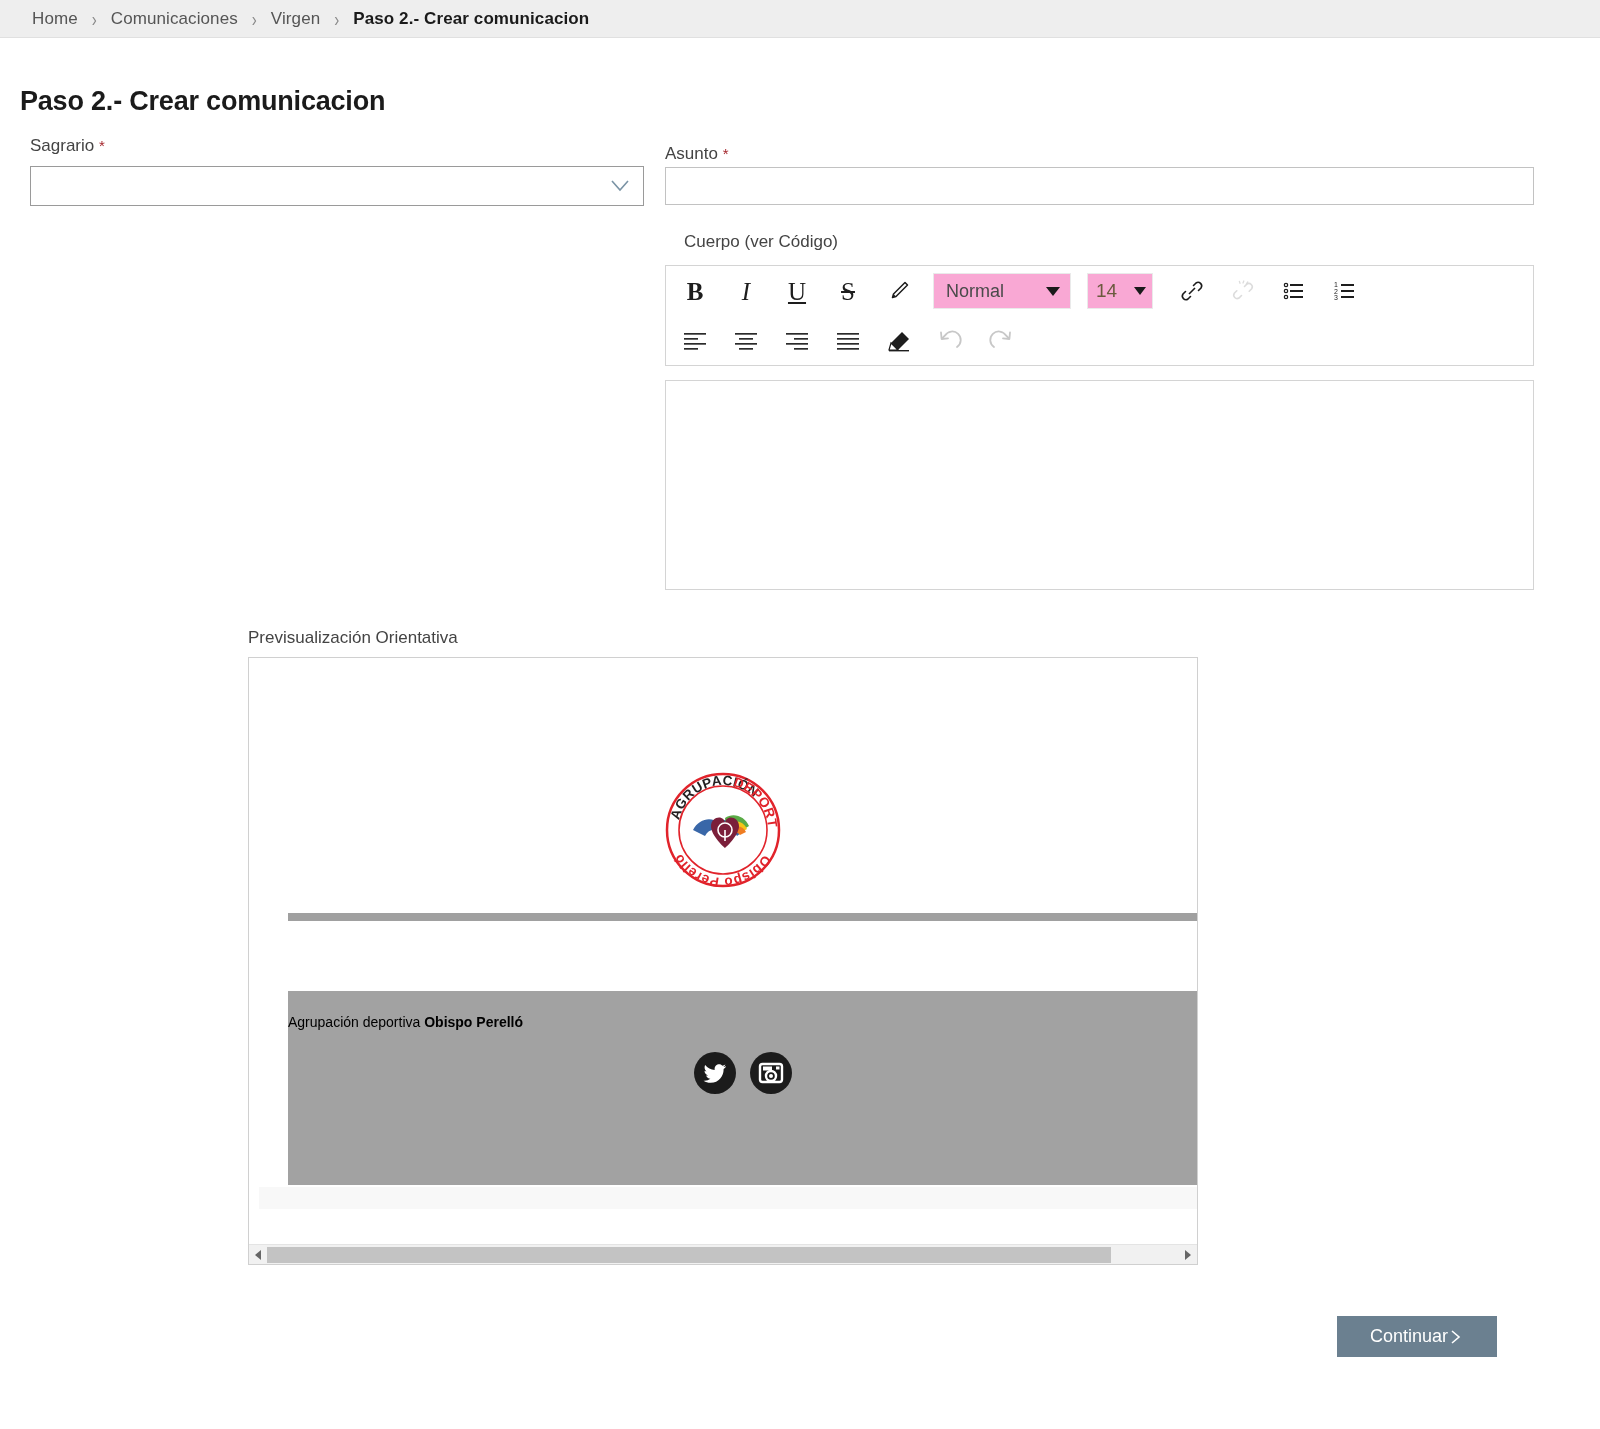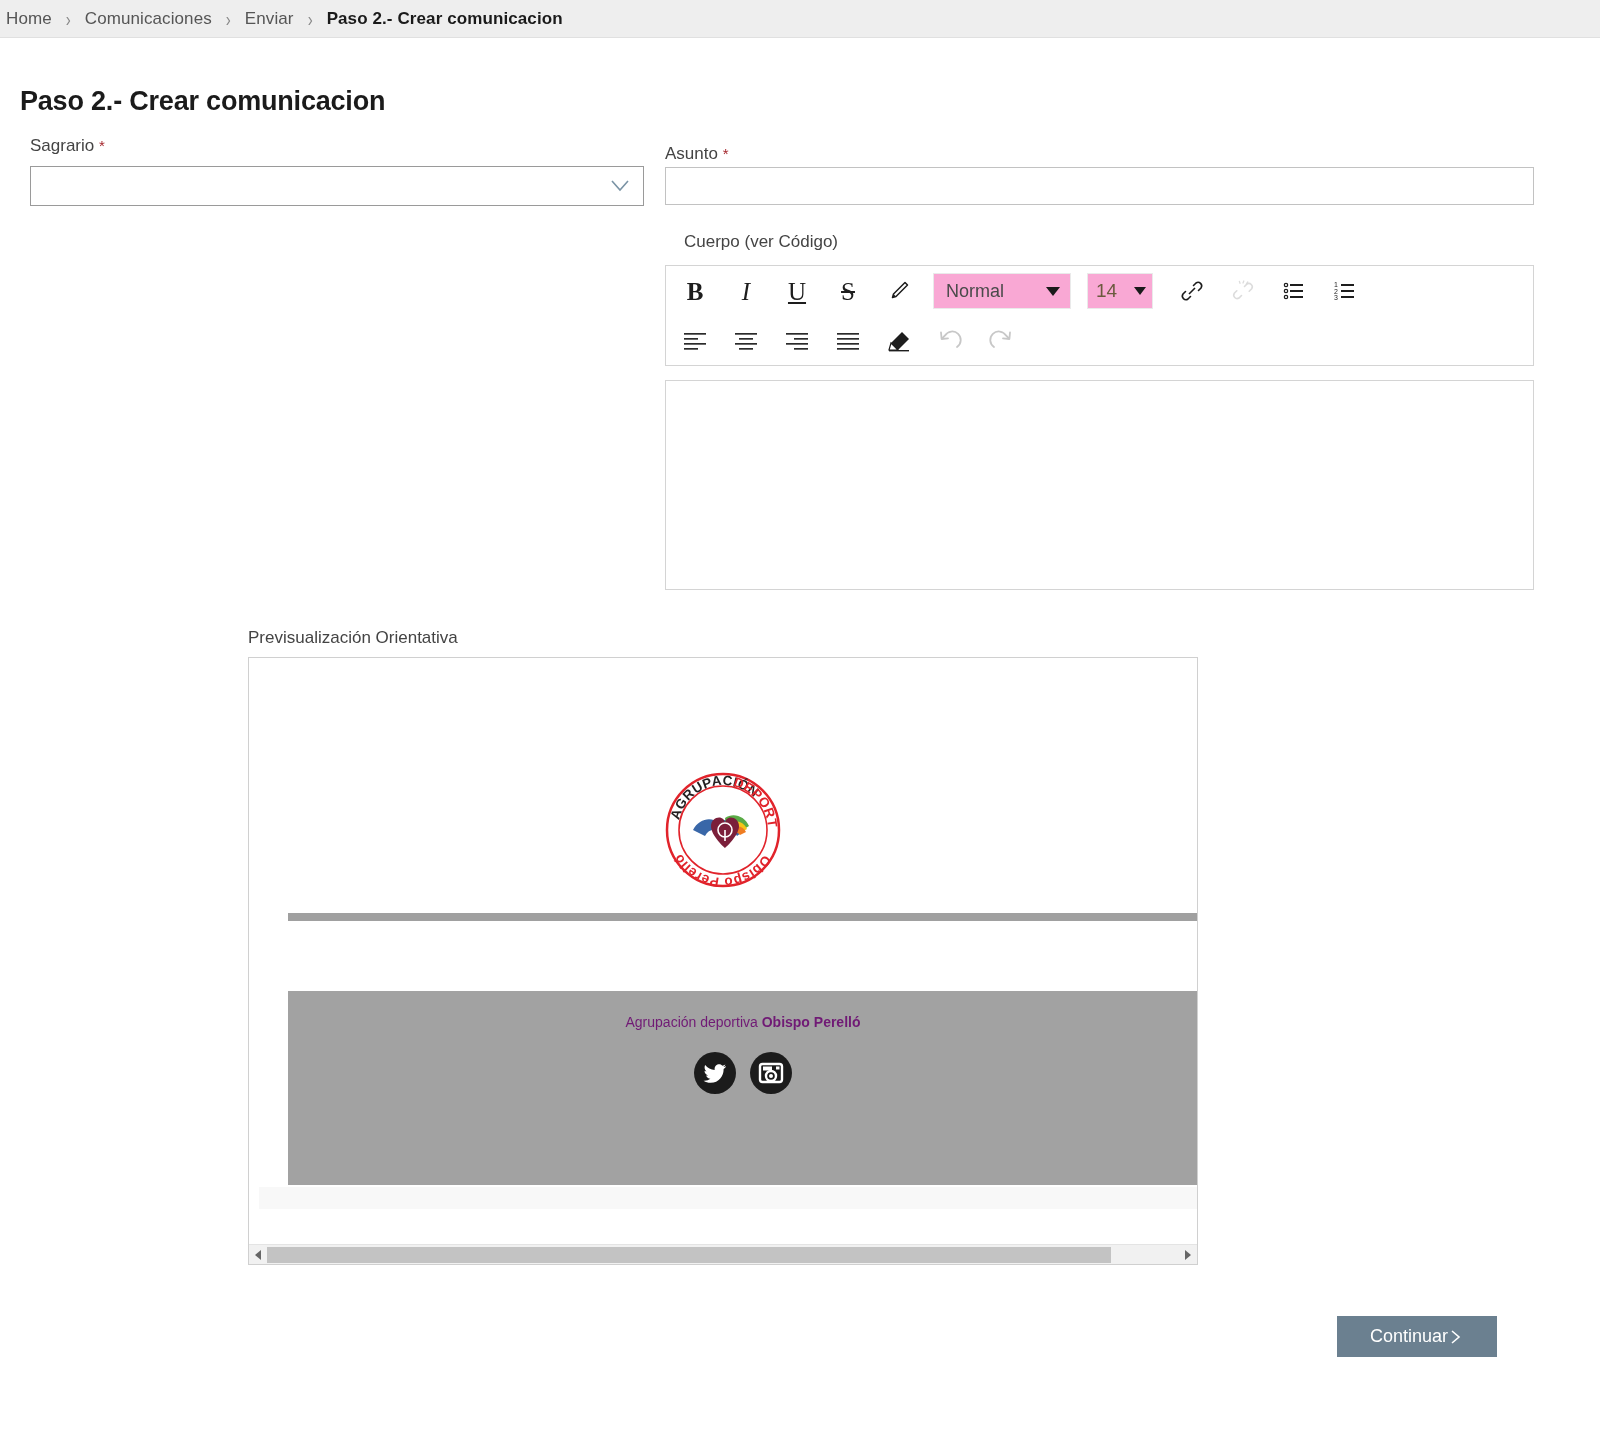--- a/index.html
+++ b/index.html
@@ -19,21 +19,21 @@
   
   .breadcrumb-bar {
     position: absolute;
     left: 0; top: 0;
     width: 1600px;
     height: 38px;
     background: #eeeeee;
     border-bottom: 1px solid #e0e0e0;
     display: flex;
     align-items: center;
-    padding-left: 6px;
+    padding-left: 32px;
     box-sizing: border-box;
   }
   .crumb {
     font-size: 17px;
     color: #555555;
     letter-spacing: .1px;
     white-space: nowrap;
   }
   .crumb.active {
     color: #1a1a1a;
@@ -243,22 +243,22 @@
   }
   .gray-footer {
     position: absolute;
     left: 39px;
     top: 333px;
     width: 910px;
     height: 194px;
     background: #a2a2a2;
   }
   .gf-line {
-    text-align: center;
-    color: #701a75;
+    text-align: left;
+    color: #000000;
     font-size: 14px;
     font-family: "Liberation Sans", sans-serif;
     line-height: 17px;
   }
   .gf-line.first { padding-top: 23px; }
   .gf-line b { font-weight: bold; }
   .gf-mail {
     text-align: center;
     margin-top: 14px;
   }
@@ -352,21 +352,21 @@
   .cont-chevron { width: 16px; height: 16px; }
 </style>
 </head>
 <body>
 
 <div class="breadcrumb-bar">
   <span class="crumb">Home</span>
   <span class="crumb-sep">›</span>
   <span class="crumb">Comunicaciones</span>
   <span class="crumb-sep">›</span>
-  <span class="crumb">Enviar</span>
+  <span class="crumb">Virgen</span>
   <span class="crumb-sep">›</span>
   <span class="crumb active">Paso 2.- Crear comunicacion</span>
 </div>
 
 <h1 class="page-title">Paso 2.- Crear comunicacion</h1>
 
 <div class="field-label plantilla-label">
   <span>Sagrario</span>
   <span class="req">*</span>
 </div>

